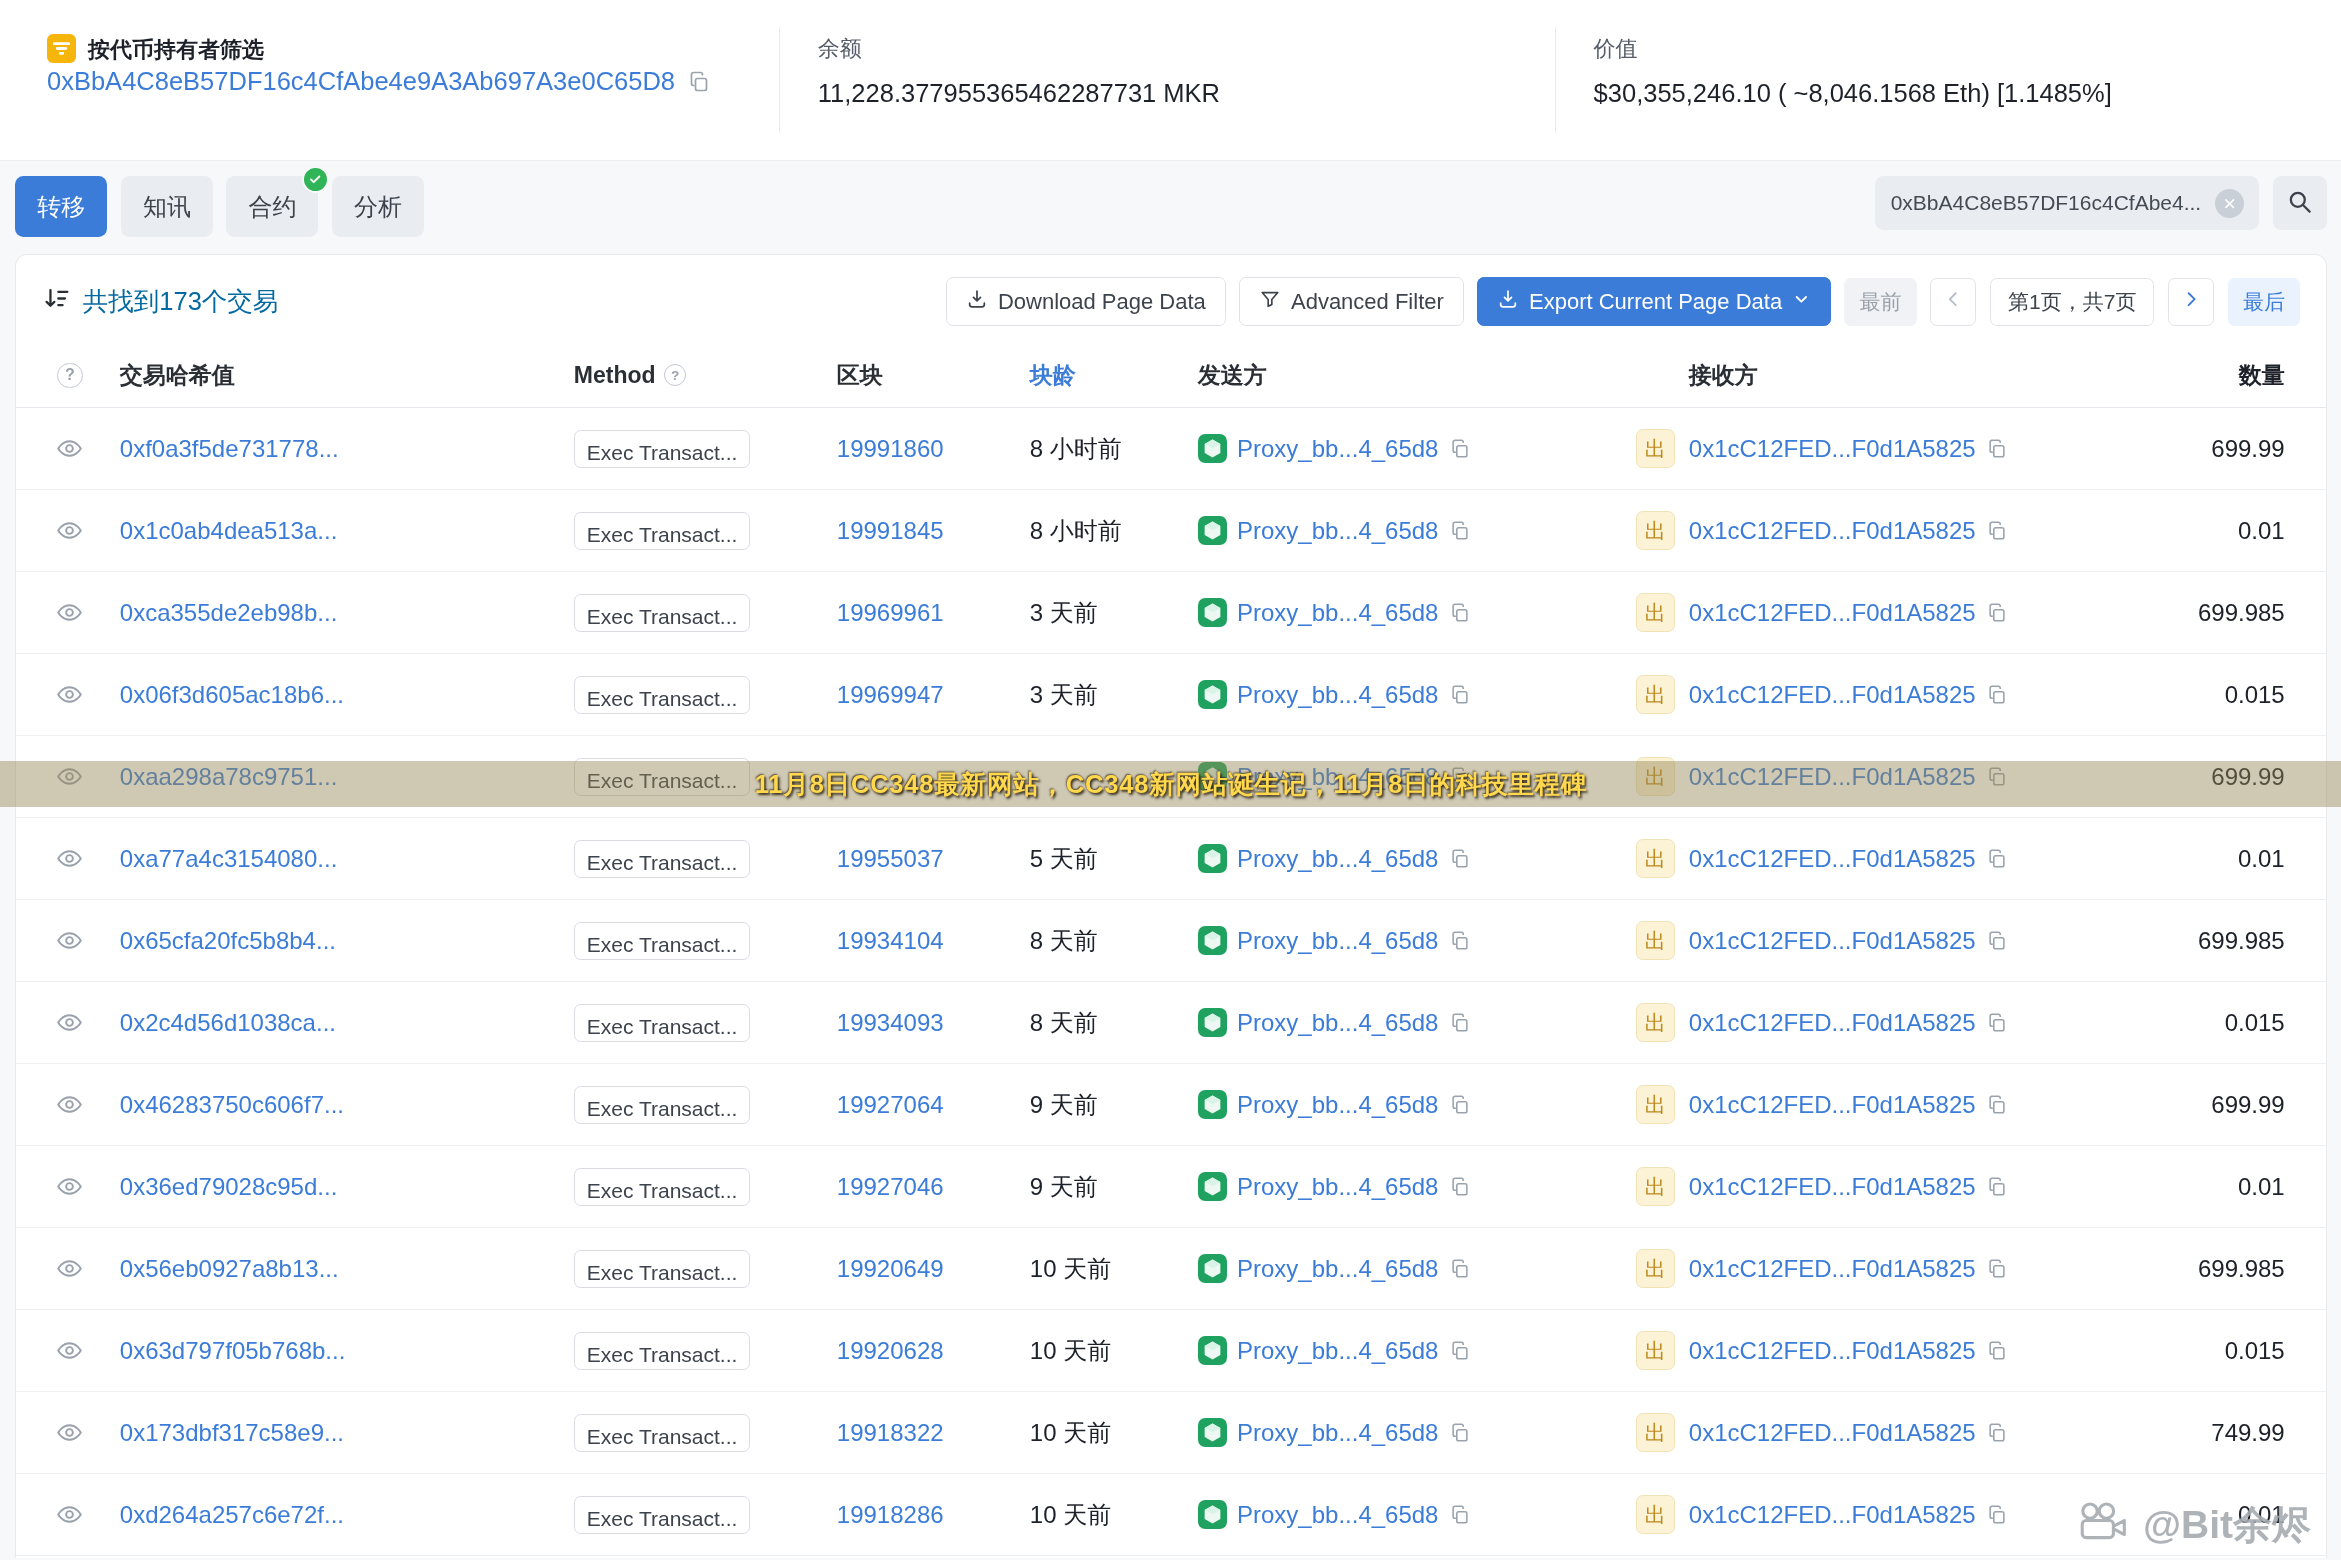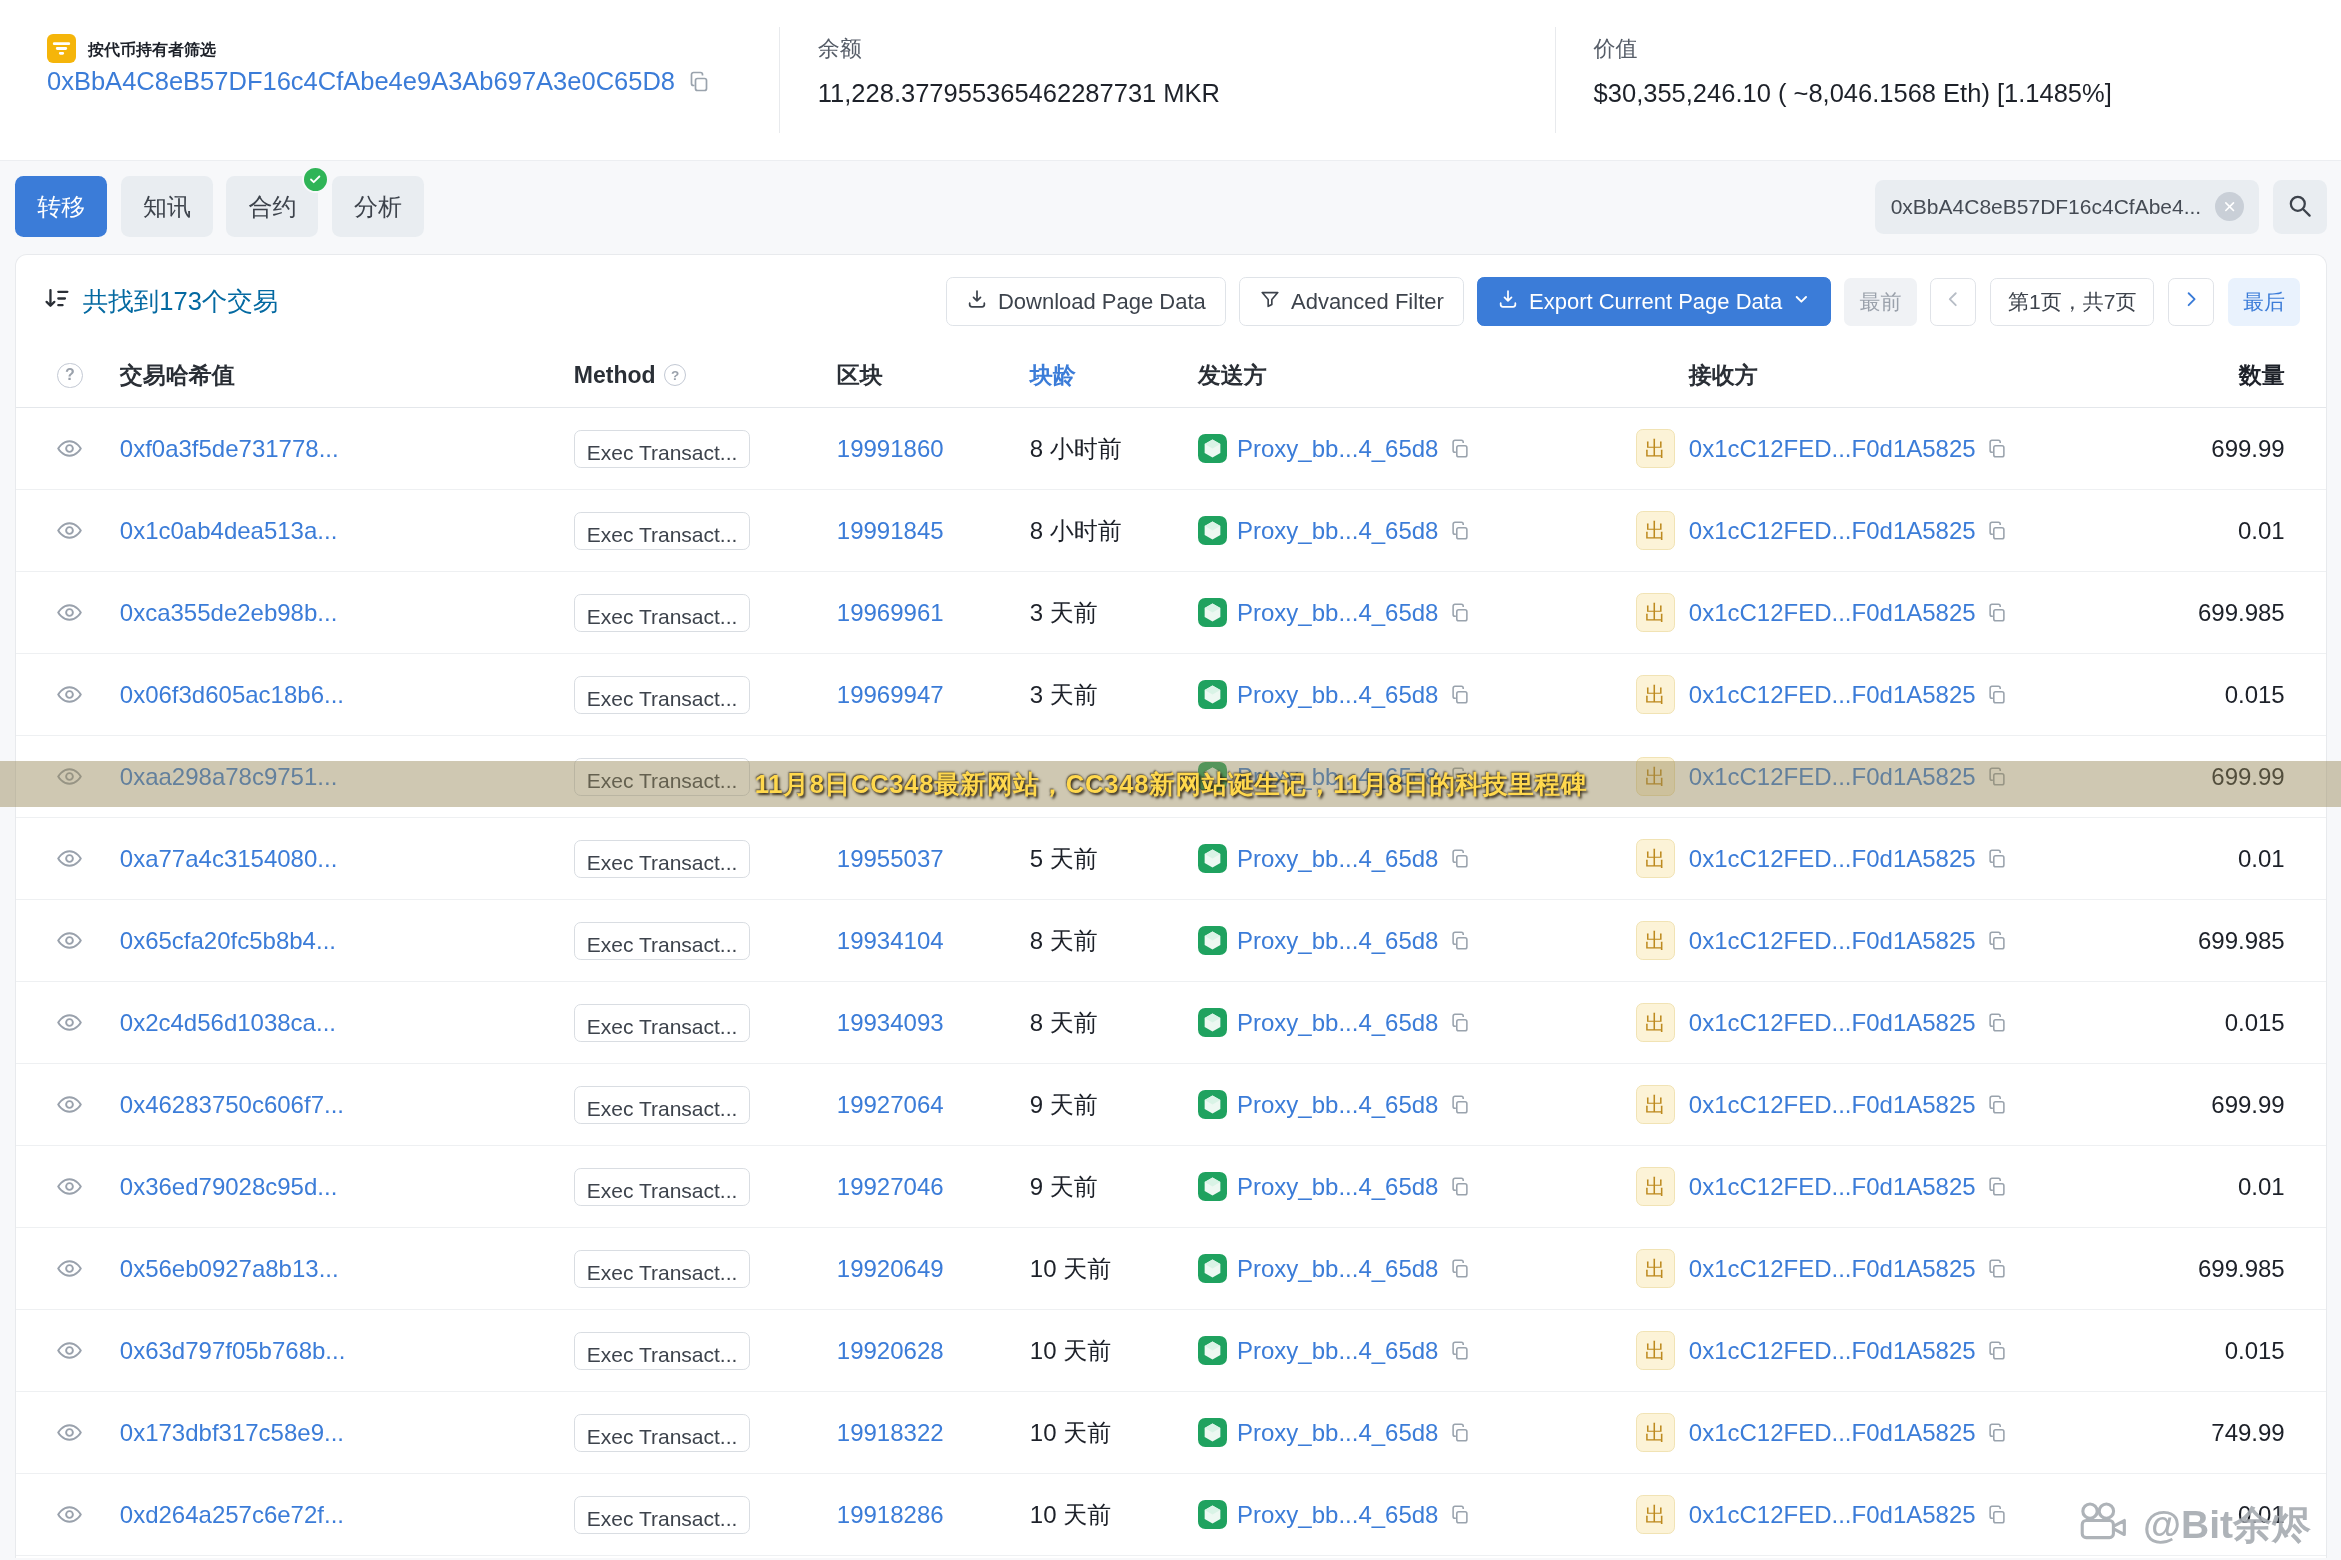--- a/index.html
+++ b/index.html
@@ -11,28 +11,28 @@
   }
 
   
   .top-header { height:161px; background:#fff; display:flex; align-items:stretch; border-bottom:0.8px solid #eceef1; }
   .th-col { padding-top:34px; }
   .th-col1 { width:779px; padding-left:47px; }
   .th-divider { width:0.8px; background:#e8eaed; margin:27px 0; }
   .th-col2 { width:775px; padding-left:38px; }
   .th-col3 { flex:1; padding-left:38px; }
   .th-label-row { display:flex; align-items:center; gap:12px; }
-  .th-title { font-size:16px; font-weight:bold; color:#1d2129; }
+  .th-title { font-size:22px; font-weight:bold; color:#1d2129; }
   .th-sub { margin-top:1px; display:flex; align-items:center; gap:12px; }
   .th-address { font-size:25.5px; color:#3b7cd8; }
   .th-small-label { font-size:22px; color:#565d68; }
   .th-value { margin-top:15.3px; font-size:25.5px; color:#1d2129; }
 
   
-  .tabs-row { display:flex; align-items:center; gap:13.6px; padding:15.3px 15.3px 0 15.3px; }
+  .tabs-row { display:flex; gap:13.6px; padding:15.3px 15.3px 0 15.3px; }
   .tab { height:61px; padding:0 22px; display:flex; align-items:center; gap:6.8px; font-size:24px;
          border-radius:8.5px; background:#e9edf1; color:#3d434c; position:relative; cursor:pointer; }
   .tab.active { background:#3b7cd8; color:#fff; }
   .check-badge { position:absolute; top:-10.2px; right:-10.2px; width:27px; height:27px; border-radius:50%;
                  background:#2fb457; border:2.5px solid #f7f8fa; display:flex; align-items:center; justify-content:center; }
   .spacer { flex:1; }
   .addr-pill { height:54px; background:#e9edf1; border-radius:8.5px; display:flex; align-items:center;
                gap:13.6px; padding:0 15.3px; font-size:21px; color:#454b54; }
   .clear-btn { width:29px; height:29px; border-radius:50%; background:#c9cfd7; display:flex;
                align-items:center; justify-content:center; cursor:pointer; }

